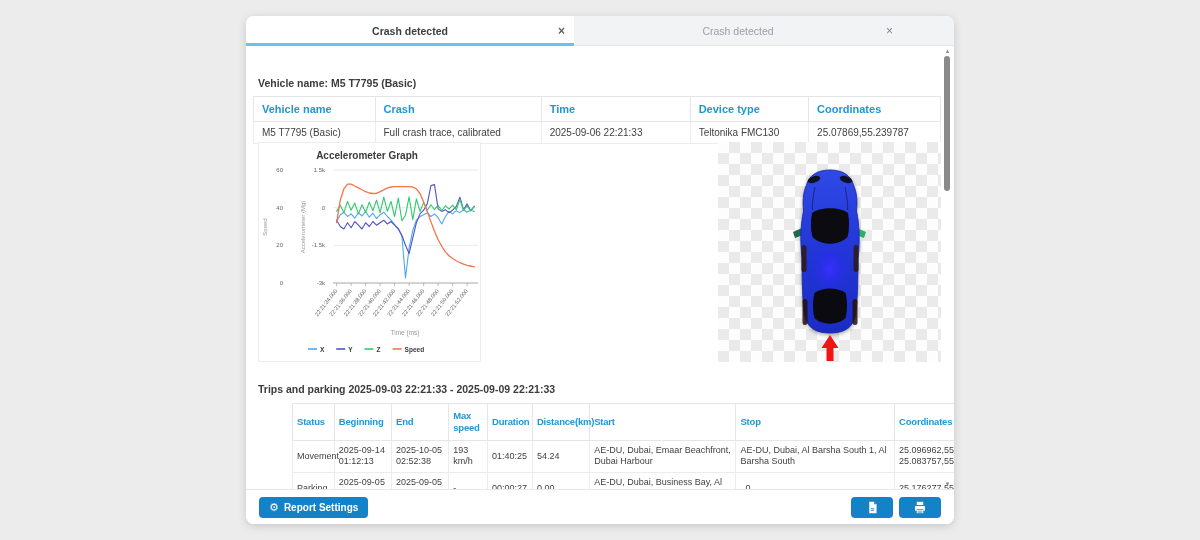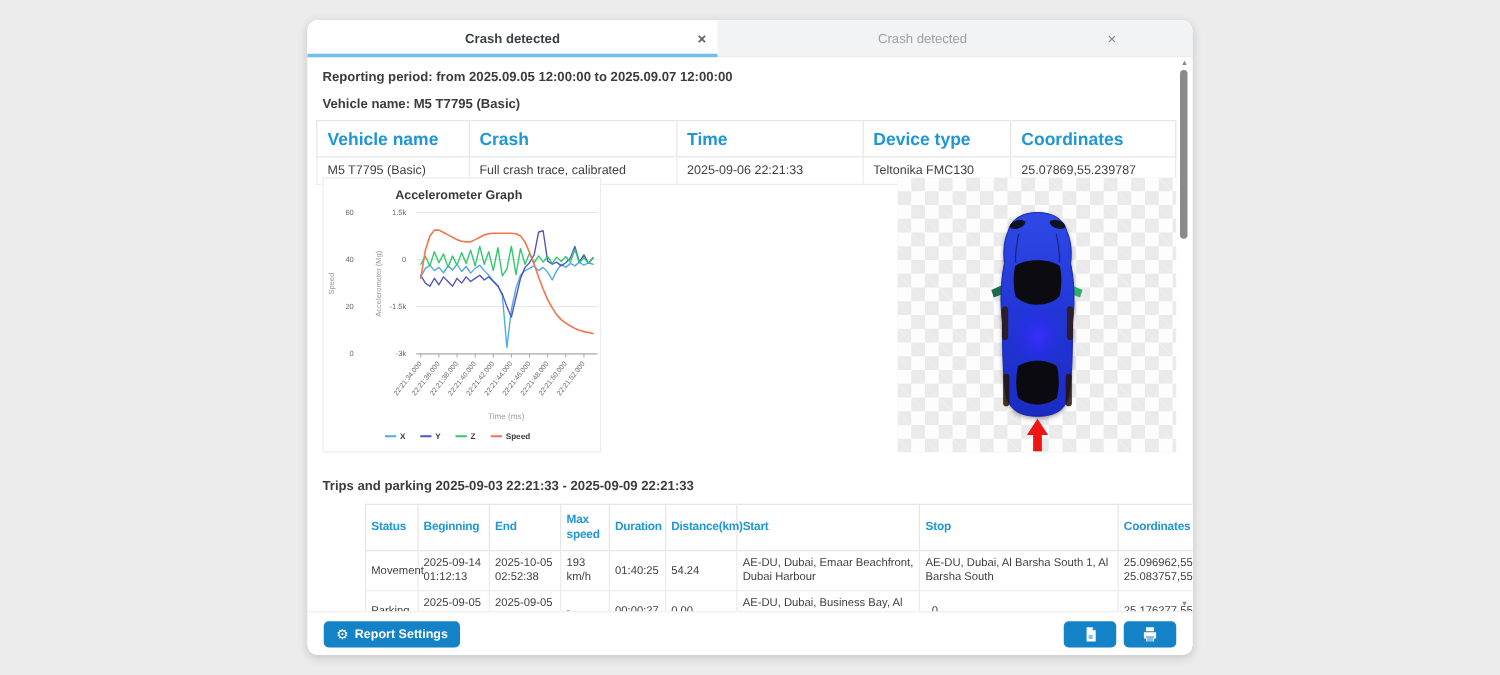--- a/index.html
+++ b/index.html
@@ -17,21 +17,21 @@
   .tab-close{position:absolute;right:9px;top:50%;transform:translateY(-50%);font-size:12px;color:#5f6368;line-height:1;cursor:pointer;}
   .tab:not(.active) .tab-close{color:#80868b;}
   
   .content{position:absolute;top:30px;left:0;right:0;bottom:35px;background:#fff;overflow:hidden;}
   .meta-line{position:absolute;left:12px;font-size:10.5px;font-weight:700;color:#3c3c3c;}
   #line1{top:10px;} #line2{top:31px;}
   .tbl{position:absolute;border-collapse:collapse;table-layout:fixed;left:7px;width:688px;background:#fff;}
   .tbl th{color:#1f97d4;font-weight:700;text-align:left;vertical-align:middle;border:1px solid #e4e6e8;}
   .tbl td{color:#3f3f3f;border:1px solid #ececee;vertical-align:middle;}
   .tbl1{top:50px;font-size:10px;}
-  .tbl1 th{padding:6px 8px;font-size:14px;}
+  .tbl1 th{padding:6px 8px;font-size:11px;}
   .tbl1 td{padding:5px 8px;}
   .tbl2{top:357px;font-size:9px;margin-left:39px;}
   .tbl2 th{padding:6px 4px;font-size:9.5px;letter-spacing:-0.2px;line-height:1.25;}
   .tbl2 td{padding:4px 4px;line-height:1.3;}
   .chart-panel{position:absolute;left:12px;top:96px;width:223px;height:220px;border:1px solid #ededee;
                background:#fff;box-sizing:border-box;}
   .car-panel{position:absolute;left:472px;top:96px;width:223px;height:220px;background-color:#fdfdfd;
     background-image:
       linear-gradient(45deg,#eaeaea 25%,transparent 25%,transparent 75%,#eaeaea 75%),
       linear-gradient(45deg,#eaeaea 25%,transparent 25%,transparent 75%,#eaeaea 75%);
@@ -63,21 +63,20 @@
         <span class="tab-close">×</span>
         <span class="underline"></span>
       </div>
       <div class="tab">
         <span class="tab-label">Crash detected</span>
         <span class="tab-close">×</span>
       </div>
     </div>
 
     <div class="content">
-      <div class="meta-line" id="line1">Reporting period: from 2025.09.05 12:00:00 to 2025.09.07 12:00:00</div>
       <div class="meta-line" id="line2">Vehicle name: M5 T7795 (Basic)</div>
 
       <table class="tbl tbl1">
           <thead>
             <tr>
               <th style="width: 17.4%;">Vehicle name</th>
               <th style="width: 24.7%;">Crash</th>
               <th style="width: 21.9%;">Time</th>
               <th style="width: 16.9%;">Device type</th>
               <th style="width: 19.1%;">Coordinates</th>

